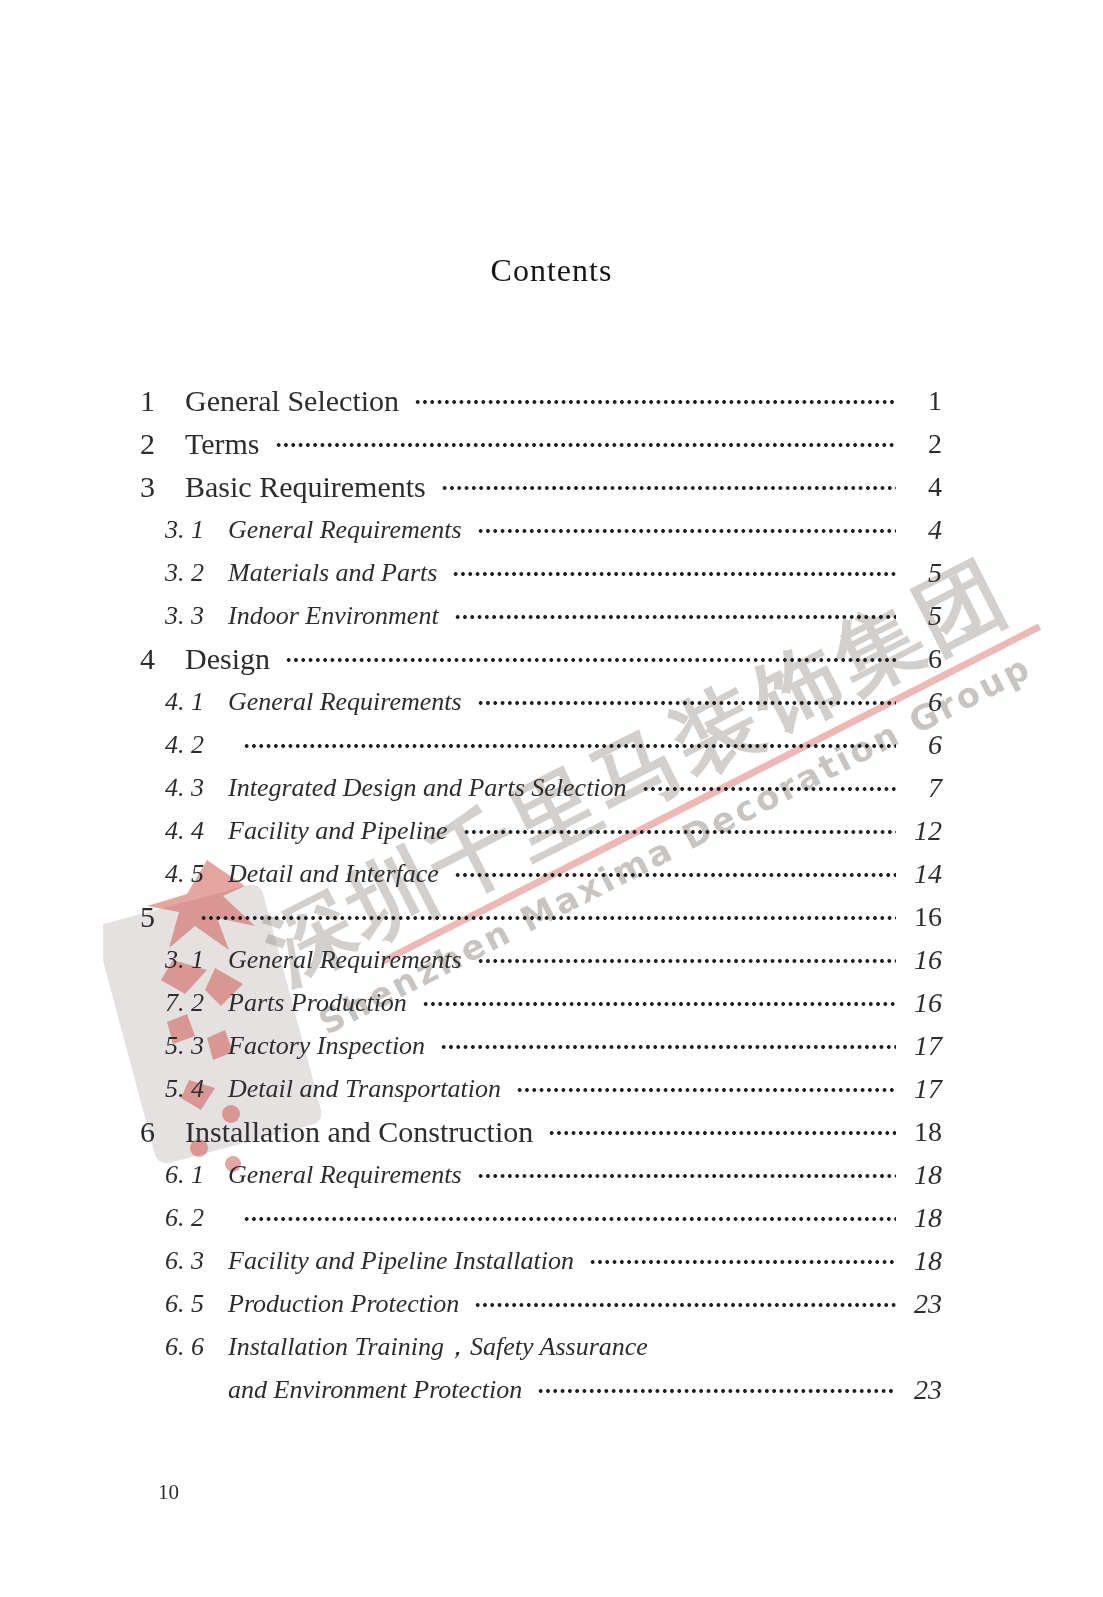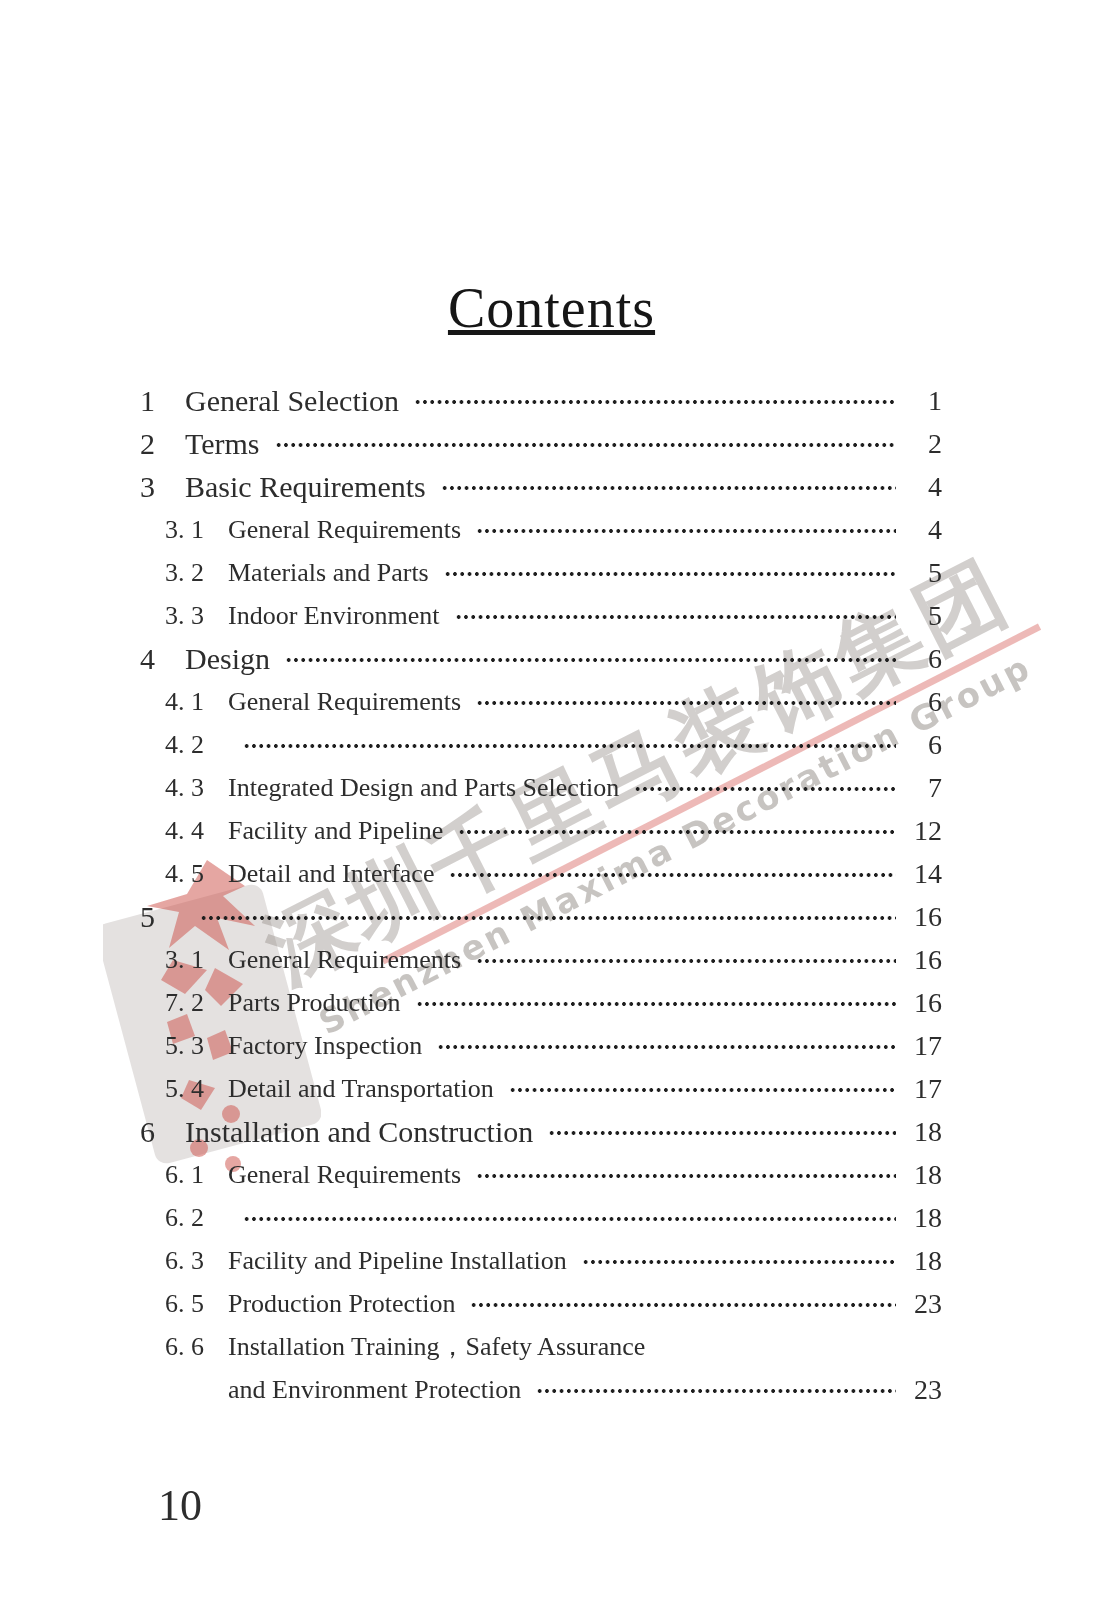--- a/index.html
+++ b/index.html
@@ -50,41 +50,40 @@
     letter-spacing: 3px;
     line-height: 1;
     color: rgba(138, 131, 126, 0.48);
   }
 
   
   .content { position: absolute; inset: 0; z-index: 1; }
 
   .page-title {
     position: absolute;
-    left: 0; top: 276px; width: 100%;
+    left: 0; top: 252px; width: 100%;
     text-align: center;
-    font-size: 56px;
+    font-size: 32px;
     letter-spacing: 1px;
     color: #161616;
-    text-decoration: underline;
   }
 
   .toc {
     position: absolute;
     left: 140px; top: 379px;
     width: 802px;
   }
   .toc-row {
     display: flex;
     align-items: center;
     height: 43px;
     white-space: nowrap;
   }
   .toc-row.l1 { font-size: 30px; }
-  .toc-row.l2 { font-size: 26px; padding-left: 25px; }
+  .toc-row.l2 { font-size: 26px; padding-left: 25px; font-style: italic; }
   .toc-row.l1 .toc-num { flex: none; width: 45px; }
   .toc-row.l2 .toc-num { flex: none; width: 63px; }
   .toc-label { flex: none; }
   .toc-leader {
     flex: 1 1 auto;
     min-width: 0;
     height: 12px;
     margin: 2px 12px 0 15px;
     background-image: radial-gradient(circle, #1e1e1e 1.8px, transparent 2.1px);
     background-size: 7.3px 12px;
@@ -95,21 +94,21 @@
     flex: none;
     font-size: 28px;
     min-width: 34px;
     text-align: right;
   }
   .toc-row.no-leader .toc-leader { visibility: hidden; }
 
   .page-footer {
     position: absolute;
     left: 158px; top: 1480px;
-    font-size: 44px;
+    font-size: 21px;
     color: #2d2d2d;
   }
 </style>
 </head>
 <body>
 
 <div class="watermark">
 
   <svg class="wm-logo" viewBox="0 0 218 358" xmlns="http://www.w3.org/2000/svg">
 

